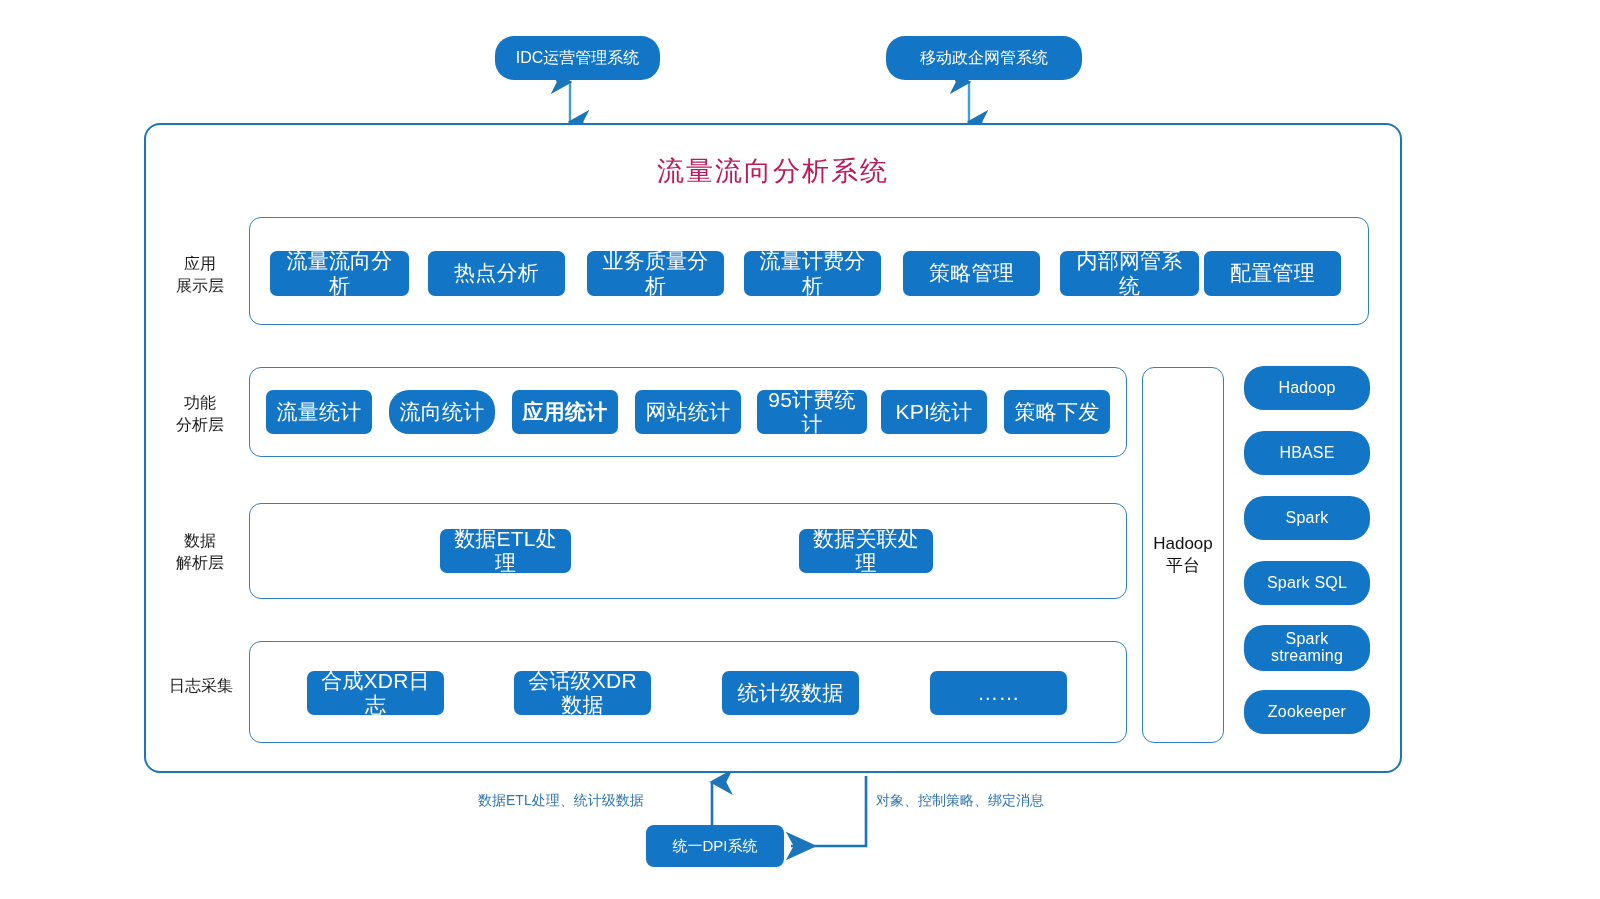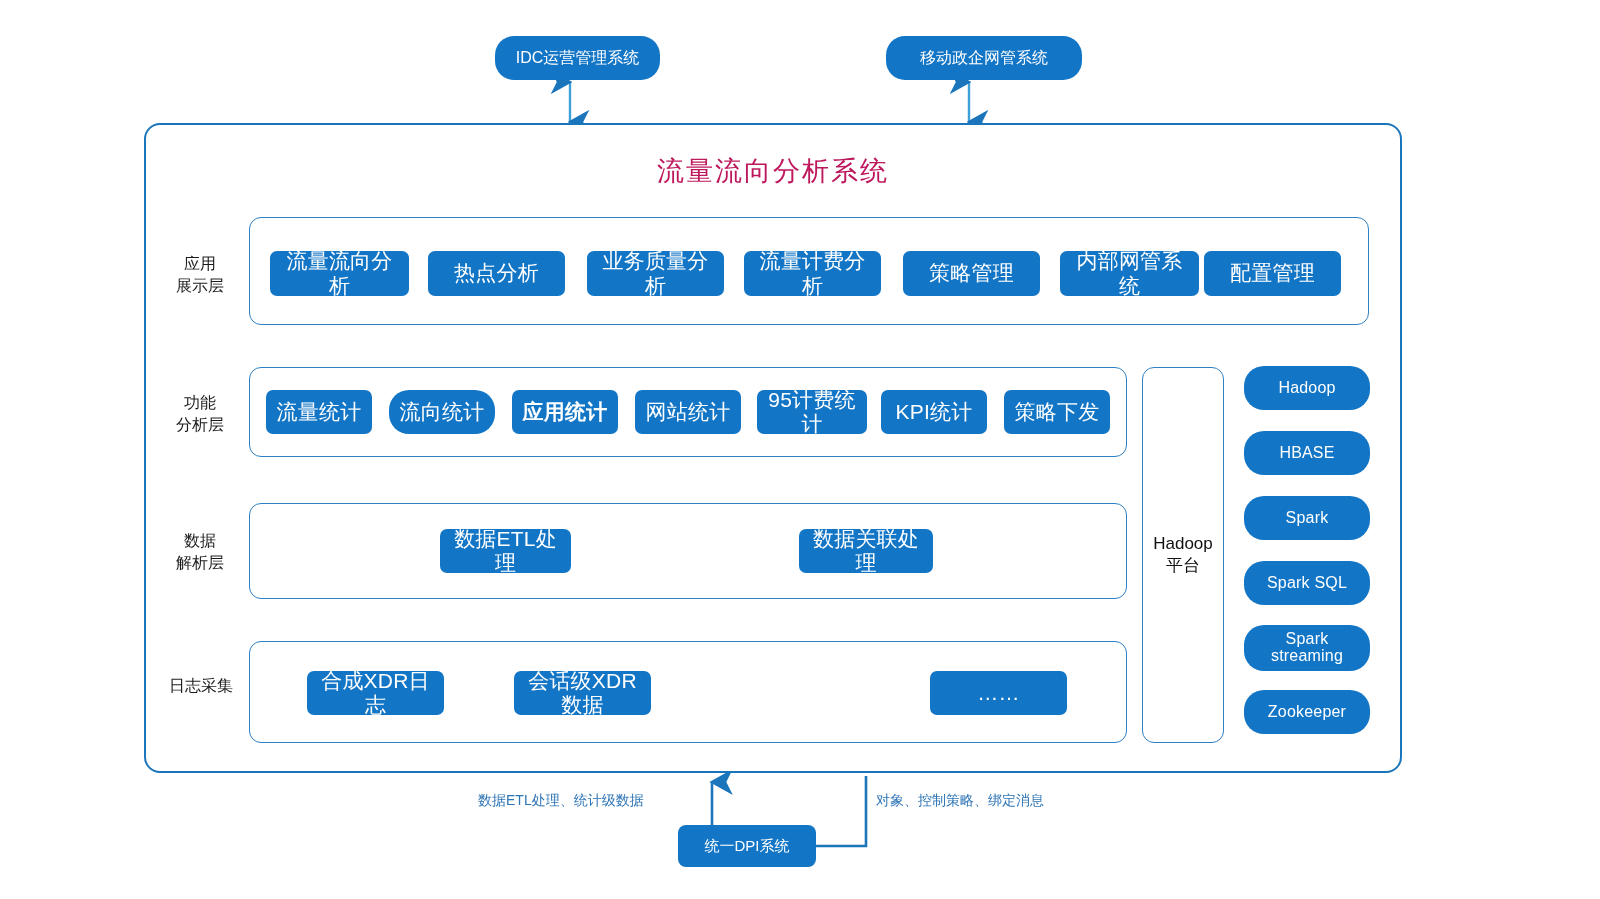--- a/index.html
+++ b/index.html
@@ -121,21 +121,20 @@
   #dpi-box {
     position: absolute;
     background: #1275c5;
     color: #ffffff;
     border-radius: 8px;
     display: flex;
     align-items: center;
     justify-content: center;
     font-size: 15px;
     box-sizing: border-box;
-    margin-left: 32px;
   }
 
   svg.ovl {
     position: absolute;
     left: 0;
     top: 0;
     width: 1600px;
     height: 899px;
     pointer-events: none;
   }
@@ -255,20 +254,23 @@
   </div>
 
   <div class="layer-box" style="left:249px; top:641px; width:878px; height:102px;"></div>
 
   <div class="pill" style="left:307px; top:671px; width:137px; height:44px;">
     <span>合成XDR日志</span>
   </div>
   <div class="pill" style="left:514px; top:671px; width:137px; height:44px;">
     <span>会话级XDR数据</span>
   </div>
+  <div class="pill" style="left:722px; top:671px; width:137px; height:44px;">
+    <span>统计级数据</span>
+  </div>
   <div class="pill" style="left:930px; top:671px; width:137px; height:44px;">
     <span>……</span>
   </div>
 
   <div id="hadoop-col" style="left:1142px; top:367px; width:82px; height:376px;">
     <div id="hadoop-label">
       <div>Hadoop</div>
       <div>平台</div>
     </div>
   </div>

